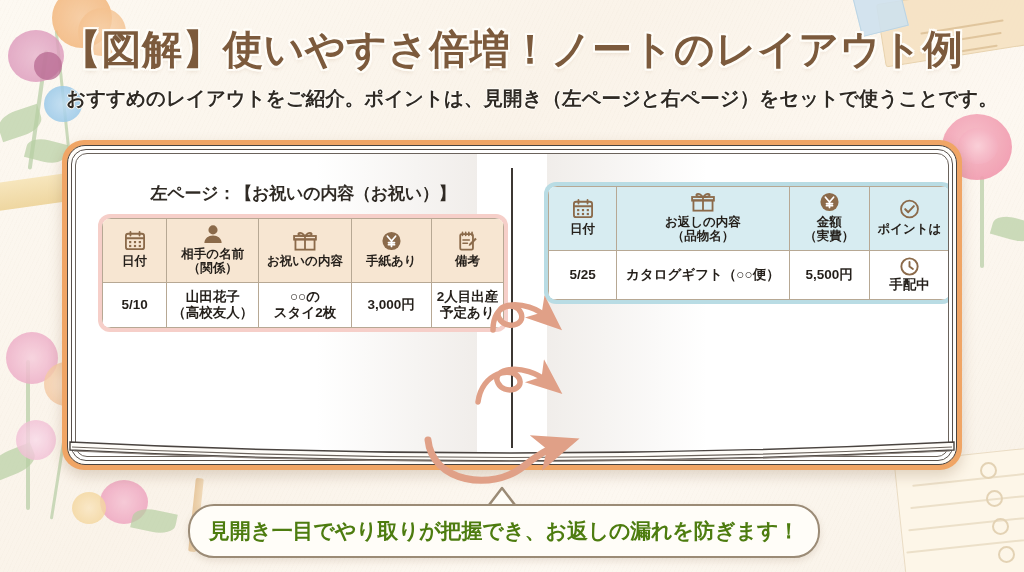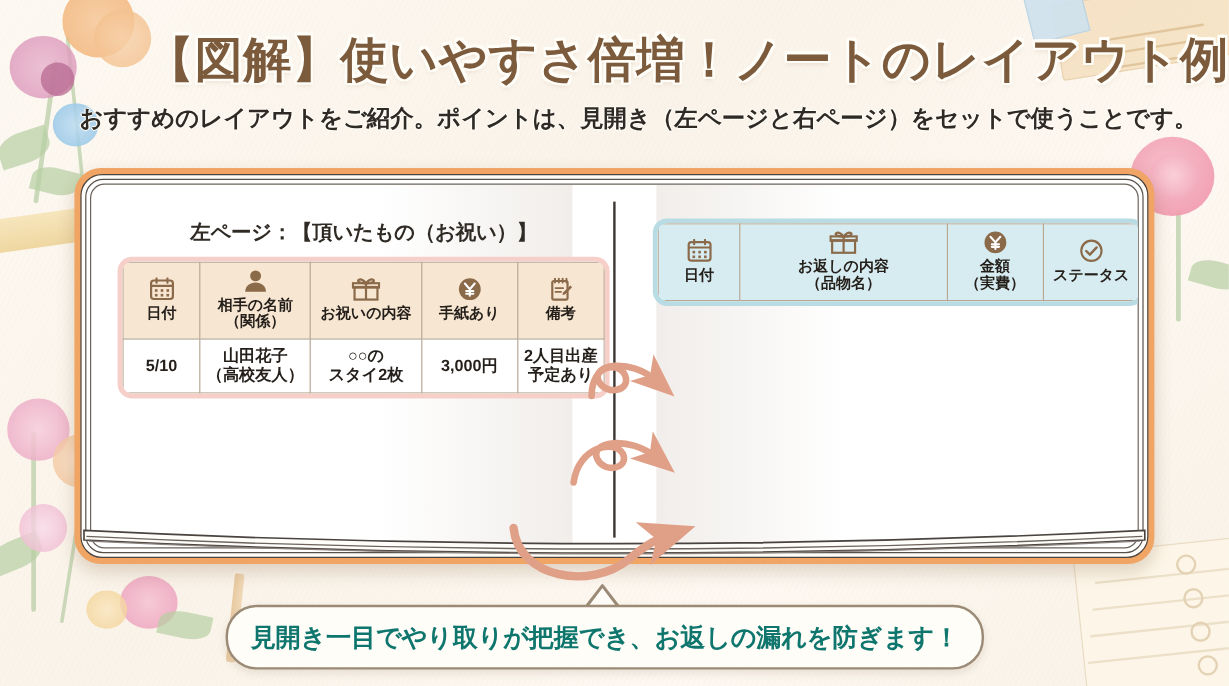--- a/index.html
+++ b/index.html
@@ -25,21 +25,21 @@
   .ribbon{position:absolute;background:#f3dfa8;opacity:.85;}
   .card-deco{position:absolute;background:#f6e2c2;border:1px solid #e6cfa8;opacity:.9;}
   .card-line{position:absolute;height:2px;background:#dcbf95;opacity:.85;border-radius:2px;}
   .spiral-pad{position:absolute;background:#fdf6e8;border:1px solid #eadcc4;}
   .spiral-line{position:absolute;height:2px;background:#ece0c9;border-radius:2px;}
   .spiral-ring{position:absolute;width:13px;height:13px;border:2.5px solid #e3d2b4;border-radius:50%;}
   .pencil{position:absolute;background:linear-gradient(90deg,#e8c9a0,#f0d9b8);border-radius:2px;}
 
   
   .title{
-    position:absolute;left:0;right:0;top:22px;text-align:right;
+    position:absolute;left:0;right:0;top:22px;text-align:center;
     font-size:40px;font-weight:bold;letter-spacing:.5px;color:#7c5a3c;
     text-shadow:0 2px 0 #fffdf8,0 -2px 0 #fffdf8,2px 0 0 #fffdf8,-2px 0 0 #fffdf8,
                 2px 2px 0 #fffdf8,-2px 2px 0 #fffdf8,2px -2px 0 #fffdf8,-2px -2px 0 #fffdf8,
                 0 3px 4px rgba(150,110,70,.18);
     white-space:nowrap;
   }
   .subtitle{
     position:absolute;left:0;right:0;top:85px;text-align:center;
     font-size:19.5px;font-weight:bold;color:#2f2a24;
     text-shadow:0 1px 0 #fffdf8,0 -1px 0 #fffdf8,1px 0 0 #fffdf8,-1px 0 0 #fffdf8;
@@ -86,21 +86,21 @@
   .st-cell .ico{margin-bottom:1px;}
 
   
   .arrows{position:absolute;left:0;top:0;width:1024px;height:572px;pointer-events:none;}
 
   
   .callout{position:absolute;left:188px;top:504px;width:628px;height:50px;
     background:#fffdf8;border:2.5px solid #9b8b76;border-radius:26px;
     display:flex;align-items:center;justify-content:center;
     box-shadow:0 3px 7px rgba(130,100,70,.16);}
-  .callout-txt{font-size:21px;font-weight:bold;color:#0f766e;white-space:nowrap;letter-spacing:-.2px;}
+  .callout-txt{font-size:21px;font-weight:bold;color:#4d7c0f;white-space:nowrap;letter-spacing:-.2px;}
   .callout-notch{position:absolute;left:487px;top:486px;width:30px;height:20px;}
 </style>
 </head>
 <body>
 
 <div class="stage">
 
   <div class="bg-paper"></div>
   <div class="bg-texture"></div>
 
@@ -163,21 +163,21 @@
   <div class="book">
     <div class="book-cover"></div>
     <div class="book-pageedge"></div>
     <div class="book-pageedge2"></div>
     <div class="book-inner">
       <div class="page-shade-l"></div>
       <div class="page-shade-r"></div>
       <div class="spine"></div>
 
       <div class="page page-l">
-        <div class="page-head">左ページ：【頂いたもの（お祝い）】</div>
+        <div class="page-head">左ページ：【お祝いの内容（お祝い）】</div>
         <div class="tbl-wrap left">
           <table class="left">
             <colgroup>
                 <col style="width:16%">
                 <col style="width:23%">
                 <col style="width:23%">
                 <col style="width:20%">
                 <col style="width:18%">
               </colgroup>
             <thead>
@@ -288,25 +288,37 @@
                     <circle cx="11" cy="11" r="10" fill="#8b6a4a"></circle>
                     <path d="M6.5 5.8L11 11m4.5-5.2L11 11m0 0v6m-3.3-4.3h6.6m-6.6 2.4h6.6" stroke="#fff" stroke-width="1.9" stroke-linecap="round" fill="none"></path>
                   </svg>
                   <span class="th-lbl">金額<br>（実費）</span>
                 </th>
                 <th>
                   <svg class="ico" width="21" height="20" viewBox="0 0 22 22">
                     <circle cx="11" cy="11" r="9.3" fill="none" stroke="#8b6a4a" stroke-width="2"></circle>
                     <path d="M6.3 11.2l3.3 3.3 6.2-6.6" fill="none" stroke="#8b6a4a" stroke-width="2.2" stroke-linecap="round" stroke-linejoin="round"></path>
                   </svg>
-                  <span class="th-lbl">ステータス</span>
+                  <span class="th-lbl">ポイントは</span>
                 </th>
               </tr>
             </thead>
             <tbody>
+              <tr>
+                <td>5/25</td>
+                <td>カタログギフト（○○便）</td>
+                <td>5,500円</td>
+                <td class="st-cell">
+                  <svg class="ico" width="21" height="19" viewBox="0 0 22 20">
+                    <circle cx="11" cy="10" r="8.6" fill="none" stroke="#8b6a4a" stroke-width="2"></circle>
+                    <path d="M11 5.2V10l3.6 2.6" fill="none" stroke="#8b6a4a" stroke-width="2" stroke-linecap="round" stroke-linejoin="round"></path>
+                  </svg>
+                  <span>手配中</span>
+                </td>
+              </tr>
             </tbody>
           </table>
         </div>
       </div>
     </div>
 
     <svg class="book-bottom" viewBox="0 0 900 34" preserveAspectRatio="none">
       <path d="M8 4 Q450 26 892 4 L892 12 Q450 34 8 12 Z" fill="#fffdf9" stroke="#4a4440" stroke-width="1.4"></path>
       <path d="M10 9 Q450 30 890 9" fill="none" stroke="#6b635c" stroke-width="1.2"></path>
       <path d="M12 13 Q450 34 888 13" fill="none" stroke="#8a817a" stroke-width="1.1"></path>

